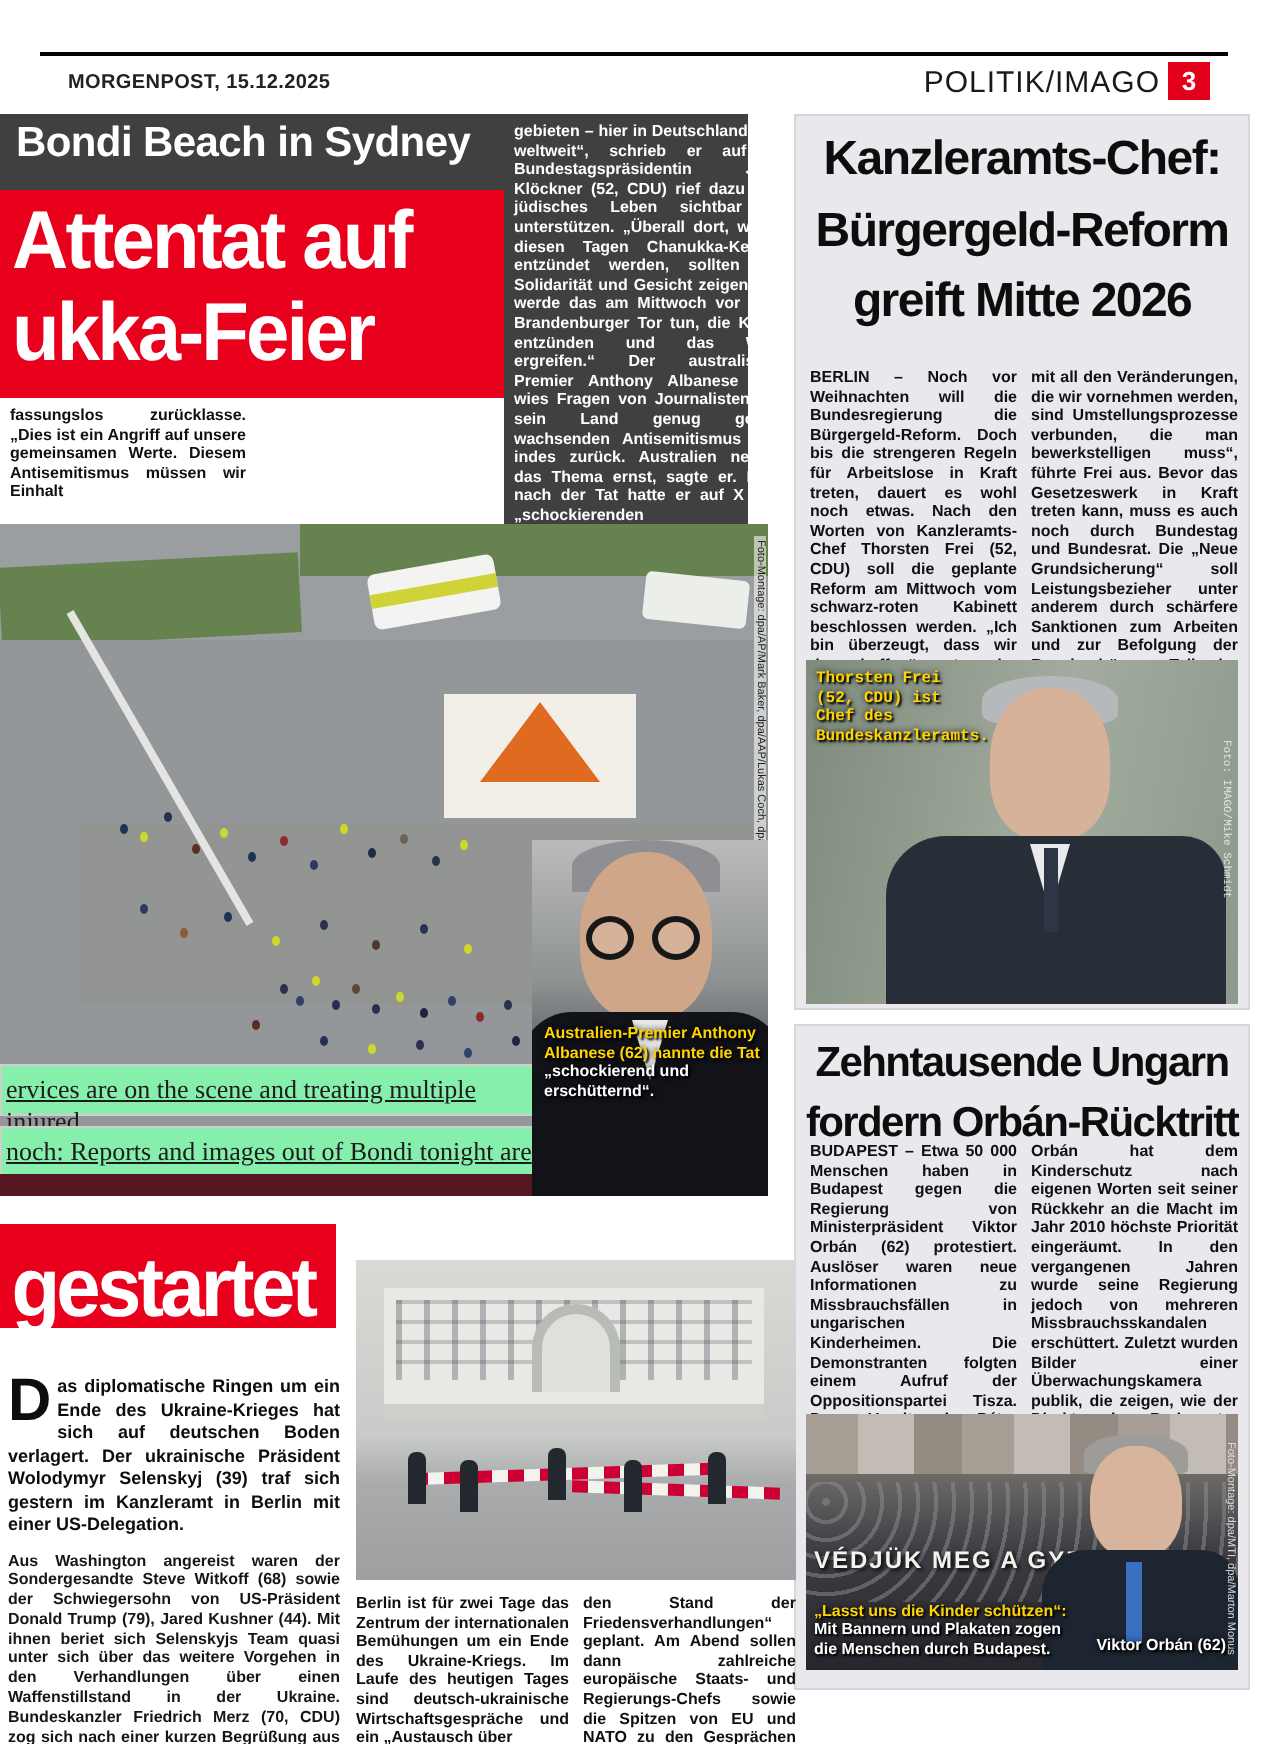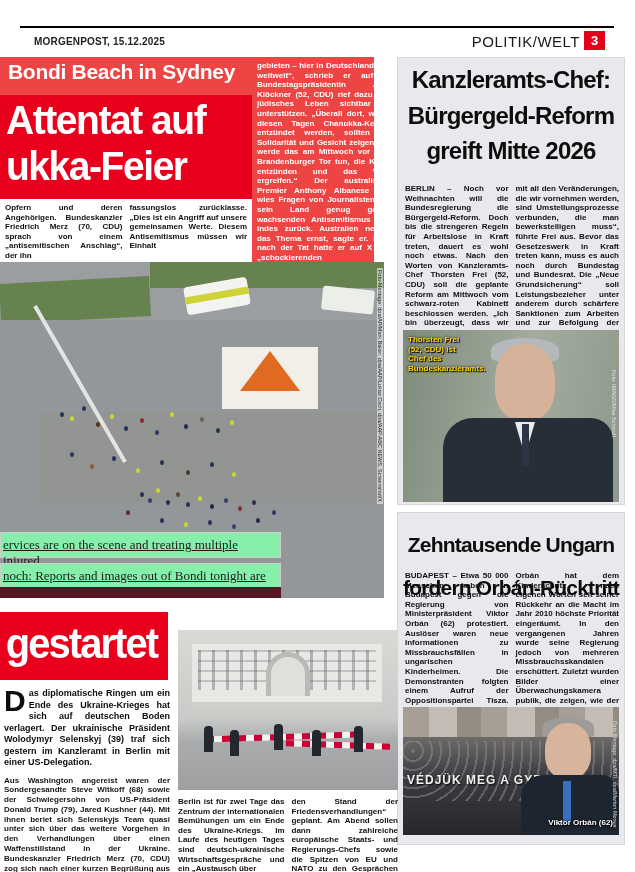--- a/index.html
+++ b/index.html
@@ -14,21 +14,21 @@
   
   #top-rule { left:20px; top:26px; width:594px; height:2px; background:#000; }
   #masthead { left:34px; top:36px; font-size:10px; color:#222; letter-spacing:.2px;font-weight:bold; }
   #section-label { right:55px; top:33px; font-size:15px; color:#1a1a1a; letter-spacing:.5px; }
   #page-badge {
     right:30px; top:31px; width:21px; height:19px; background:#e3001b;
     color:#fff; font-weight:bold; font-size:13px; text-align:center; line-height:19px;
   }
 
   
-  #bondi-block { left:0; top:57px; width:374px; height:205px; background:#ef4444; }
+  #bondi-block { left:0; top:57px; width:374px; height:205px; background:#404040; }
   #bondi-kicker { left:8px; top:3px; color:#fff; font-weight:bold; font-size:21px; letter-spacing:-.3px; }
   #bondi-redbox { left:0; top:38px; width:252px; height:104px; background:#e8001d; padding:2px 0 0 6px; }
   #bondi-redbox .hl { color:#fff; font-weight:bold; font-size:41px; line-height:46px; letter-spacing:-1.5px;
     transform:scaleX(.95); transform-origin:left; white-space:nowrap; }
   #bondi-white { left:0; top:142px; width:252px; height:63px; background:#fff; display:flex; gap:7px; padding:4px 5px; }
   .newscol { font-size:8px; font-weight:bold; line-height:9.6px; text-align:justify; color:#101010; }
   #bondi-white .newscol { width:118px; }
   #bondi-col3 { left:257px; top:4px; width:134px; height:198px; color:#fff; }
   #bondi-col3 .newscol { color:#fff; }
 
@@ -77,53 +77,53 @@
   #alb-caption { left:6px; top:92px; width:110px; }
 
   
   .gray-panel { background:#e9e9ed; border:1px solid #d6d6db; }
   #panel1 { left:397px; top:57px; width:228px; height:448px; }
   .panel-hl { text-align:center; font-weight:bold; color:#0d0d0d; letter-spacing:-.8px; }
   #panel1 .panel-hl { font-size:24px; line-height:26.5px; padding-top:9px; }
   #panel1-cols { left:7px; top:126px; width:214px; display:flex; gap:7px; }
   #panel1-cols .newscol { width:104px; }
   #frei-photo { left:5px; top:272px; width:216px; height:172px; overflow:hidden;
-    background:linear-gradient(100deg,#7e8b7c,#a3ac9e 55%,#8d998c); }
+    background:linear-gradient(100deg,#7e8b7c,#a3ac9e 55%,#8d998c);font-family:Liberation Mono, monospace; }
   #frei-head { left:92px; top:14px; width:60px; height:76px; background:#d6b29a; border-radius:46% 46% 40% 40%; }
   #frei-hair { left:88px; top:8px; width:68px; height:24px; background:#b6b9bc; border-radius:50% 50% 20% 20%; }
   #frei-suit { left:40px; top:88px; width:170px; height:90px; background:#272e38; border-radius:30px 22px 0 0; }
   #frei-shirt { left:112px; top:92px; width:20px; height:34px; background:#e8eaec; clip-path:polygon(0 0,100% 0,50% 100%); }
   #frei-tie { left:119px; top:94px; width:7px; height:42px; background:#2c3644; }
   #frei-caption { left:5px; top:5px; width:64px; }
   #frei-credit { right:2px; top:40px; writing-mode:vertical-rl; font-size:5.5px; color:#f0f0f0; opacity:.85; }
 
   
   #panel2 { left:397px; top:512px; width:228px; height:333px; }
-  #panel2 .panel-hl { font-size:21px; line-height:23px; padding-top:20px; }
+  #panel2 .panel-hl { font-size:21px; line-height:23px; padding-top:7px; }
   #panel2-cols { left:7px; top:58px; width:214px; display:flex; gap:7px; }
   #panel2-cols .newscol { width:104px; }
   #orban-photo { left:5px; top:194px; width:216px; height:128px; overflow:hidden; background:#b9b2ab; }
   #op-buildings { left:0; top:0; width:216px; height:34px;
     background:repeating-linear-gradient(90deg,#a79f96 0 26px,#c3bcb4 26px 54px,#948b82 54px 78px); }
   #op-crowd { left:0; top:30px; width:216px; height:98px;
     background:linear-gradient(#6e6a68,#3c3c42 40%,#26262c); }
   #op-crowd-noise { left:0; top:34px; width:216px; height:60px; opacity:.5;
     background:repeating-radial-gradient(circle at 10px 10px,#8d8d92 0 2px,transparent 2px 9px); }
   #op-banner { left:4px; top:66px; width:160px; color:#f2f2ee; font-weight:bold; font-size:12px; letter-spacing:1px;
     text-shadow:1px 1px 2px #000; white-space:nowrap; }
   #orban-head { left:142px; top:16px; width:46px; height:56px; background:#d9b49c; border-radius:46% 46% 42% 42%; }
   #orban-hair { left:139px; top:10px; width:52px; height:20px; background:#9d9c98; border-radius:50% 50% 10% 10%; }
   #orban-suit { left:118px; top:68px; width:98px; height:60px; background:#1d2530; border-radius:22px 18px 0 0; }
   #orban-tie { left:160px; top:74px; width:8px; height:40px; background:#3a6ebf; }
   #orban-caption { left:4px; bottom:6px; width:128px; }
   #orban-label { right:6px; bottom:8px;margin-left:12px; }
   #orban-credit { right:1px; top:14px; writing-mode:vertical-rl; font-size:5.5px; color:#e8e8e8; opacity:.9; }
 
   
-  #gestartet-box { left:0; top:612px; width:168px; height:68px; background:#e8001d; }
+  #gestartet-box { left:0; top:612px; width:168px; height:52px; background:#e8001d; }
   #gestartet-box .hl { color:#fff; font-weight:bold; font-size:42px; line-height:64px; letter-spacing:-2px; padding-left:6px;
     transform:scaleX(.95); transform-origin:left; white-space:nowrap; }
   #ukraine-col { left:4px; top:688px; width:166px; }
   #ukraine-intro { font-size:9px; font-weight:bold; line-height:11.5px; text-align:justify; color:#0d0d0d; }
   #drop-cap { float:left; font-size:30px; line-height:26px; font-weight:bold; padding-right:3px; }
   #ukraine-para2 { margin-top:7px; font-size:8px; font-weight:600; line-height:9.8px; text-align:justify; color:#161616; }
 
   #kanzleramt-photo { left:178px; top:630px; width:220px; height:160px; overflow:hidden; background:linear-gradient(#d9dad6,#c9cbc8 55%,#a9abac 70%,#9d9fa0); }
   #kp-building { left:14px; top:14px; width:190px; height:66px; background:#e8e8e4;
     box-shadow:inset 0 -8px 0 #cfcfc9; }
@@ -140,31 +140,30 @@
   #ukraine-cols2 { left:178px; top:797px; width:220px; display:flex; gap:7px; }
   #ukraine-cols2 .newscol { width:107px; font-weight:600; }
 </style>
 </head>
 <body>
 
 <div id="page">
 
   <div class="abs" id="top-rule"></div>
   <div class="abs" id="masthead">MORGENPOST, 15.12.2025</div>
-  <div class="abs" id="section-label">POLITIK/WELT</div>
+  <div class="abs" id="section-label">POLITIK/IMAGO</div>
   <div class="abs" id="page-badge">3</div>
 
   <div class="abs" id="bondi-block">
     <div class="abs" id="bondi-kicker">Bondi Beach in Sydney</div>
     <div class="abs" id="bondi-redbox">
       <div class="hl">Attentat auf</div>
       <div class="hl">ukka-Feier</div>
     </div>
     <div class="abs" id="bondi-white">
-      <div class="newscol">Opfern und deren Angehörigen. Bundeskanzler Friedrich Merz (70, CDU) sprach von einem „antisemitischen Anschlag“, der ihn</div>
       <div class="newscol">fassungslos zurücklasse. „Dies ist ein Angriff auf unsere gemeinsamen Werte. Diesem Antisemitismus müssen wir Einhalt</div>
     </div>
     <div class="abs" id="bondi-col3">
       <div class="newscol">gebieten – hier in Deutschland und weltweit“, schrieb er auf X. Bundestagspräsidentin Julia Klöckner (52, CDU) rief dazu auf, jüdisches Leben sichtbar zu unterstützen. „Überall dort, wo in diesen Tagen Chanukka-Kerzen entzündet werden, sollten wir Solidarität und Gesicht zeigen. Ich werde das am Mittwoch vor dem Brandenburger Tor tun, die Kerze entzünden und das Wort ergreifen.“ Der australische Premier Anthony Albanese (62) wies Fragen von Journalisten, ob sein Land genug gegen wachsenden Antisemitismus tue, indes zurück. Australien nehme das Thema ernst, sagte er. Kurz nach der Tat hatte er auf X von „schockierenden und erschütternden“ Szenen gesprochen.</div>
     </div>
   </div>
 
   <div class="abs" id="bondi-photo">
     <div class="abs grass" id="bp-grass1"></div>
     <div class="abs grass" id="bp-grass2"></div>
@@ -175,20 +174,32 @@
     <div class="abs" id="bp-van"></div>
     <div class="abs" id="bp-tent"></div>
     <div class="abs dots" id="bp-dots1"></div>
     <div class="abs dots" id="bp-dots2"></div>
     <div class="abs" id="bp-credit">Foto-Montage: dpa/AP/Mark Baker, dpa/AAP/Lukas Coch, dpa/AAP-ABC NEWS, Screenshot/X</div>
 
     <div class="abs white-strip" id="strip1">ervices are on the scene and treating multiple injured</div>
     <div class="abs white-strip" id="strip2">noch: Reports and images out of Bondi tonight are</div>
     <div class="abs" id="maroon-band"></div>
 
+    <div class="abs" id="albanese">
+      <div class="abs" id="alb-hair"></div>
+      <div class="abs" id="alb-head"></div>
+      <div class="abs" id="alb-glass1"></div>
+      <div class="abs" id="alb-glass2"></div>
+      <div class="abs" id="alb-suit"></div>
+      <div class="abs" id="alb-shirt"></div>
+      <div class="abs photo-cap" id="alb-caption">
+        <span class="cap-yellow">Australien-Premier Anthony Albanese (62) nannte die Tat</span>
+        <span class="cap-white">„schockierend und erschütternd“.</span>
+      </div>
+    </div>
   </div>
 
   <div class="abs gray-panel" id="panel1">
     <div class="panel-hl">Kanzleramts-Chef:</div>
     <div class="panel-hl">Bürgergeld-Reform</div>
     <div class="panel-hl">greift Mitte 2026</div>
     <div class="abs" id="panel1-cols">
       <div class="newscol">BERLIN – Noch vor Weihnachten will die Bundesregierung die Bürgergeld-Reform. Doch bis die strengeren Regeln für Arbeitslose in Kraft treten, dauert es wohl noch etwas. Nach den Worten von Kanzleramts-Chef Thorsten Frei (52, CDU) soll die geplante Reform am Mittwoch vom schwarz-roten Kabinett beschlossen werden. „Ich bin überzeugt, dass wir das schaffen“, sagte er der „BamS“. Die Umsetzung könne nach dem Kabinettsbeschluss aber noch bis Mitte 2026 dauern. „Das hat praktische Gründe, denn</div>
       <div class="newscol">mit all den Veränderungen, die wir vornehmen werden, sind Umstellungsprozesse verbunden, die man bewerkstelligen muss“, führte Frei aus. Bevor das Gesetzeswerk in Kraft treten kann, muss es auch noch durch Bundestag und Bundesrat. Die „Neue Grundsicherung“ soll Leistungsbezieher unter anderem durch schärfere Sanktionen zum Arbeiten und zur Befolgung der Regeln drängen. Teile der Anfang 2023 in Kraft getretenen Bürgergeld-Reform sollen rückabgewickelt sowie Rechte und Pflichten verbindlicher geregelt werden.</div>
     </div>
@@ -212,20 +223,24 @@
     </div>
     <div class="abs" id="orban-photo">
       <div class="abs" id="op-buildings"></div>
       <div class="abs" id="op-crowd"></div>
       <div class="abs" id="op-crowd-noise"></div>
       <div class="abs" id="op-banner">VÉDJÜK MEG A GYERM</div>
       <div class="abs" id="orban-hair"></div>
       <div class="abs" id="orban-head"></div>
       <div class="abs" id="orban-suit"></div>
       <div class="abs" id="orban-tie"></div>
+      <div class="abs photo-cap" id="orban-caption">
+        <span class="cap-yellow">„Lasst uns die Kinder schützen“:</span>
+        <span class="cap-white">Mit Bannern und Plakaten zogen die Menschen durch Budapest.</span>
+      </div>
       <div class="abs photo-cap cap-white" id="orban-label">Viktor Orbán (62)</div>
       <div class="abs" id="orban-credit">Foto-Montage: dpa/MTI, dpa/Marton Monus</div>
     </div>
   </div>
 
   <div class="abs" id="gestartet-box">
     <div class="hl">gestartet</div>
   </div>
   <div class="abs" id="ukraine-col">
     <div id="ukraine-intro">

